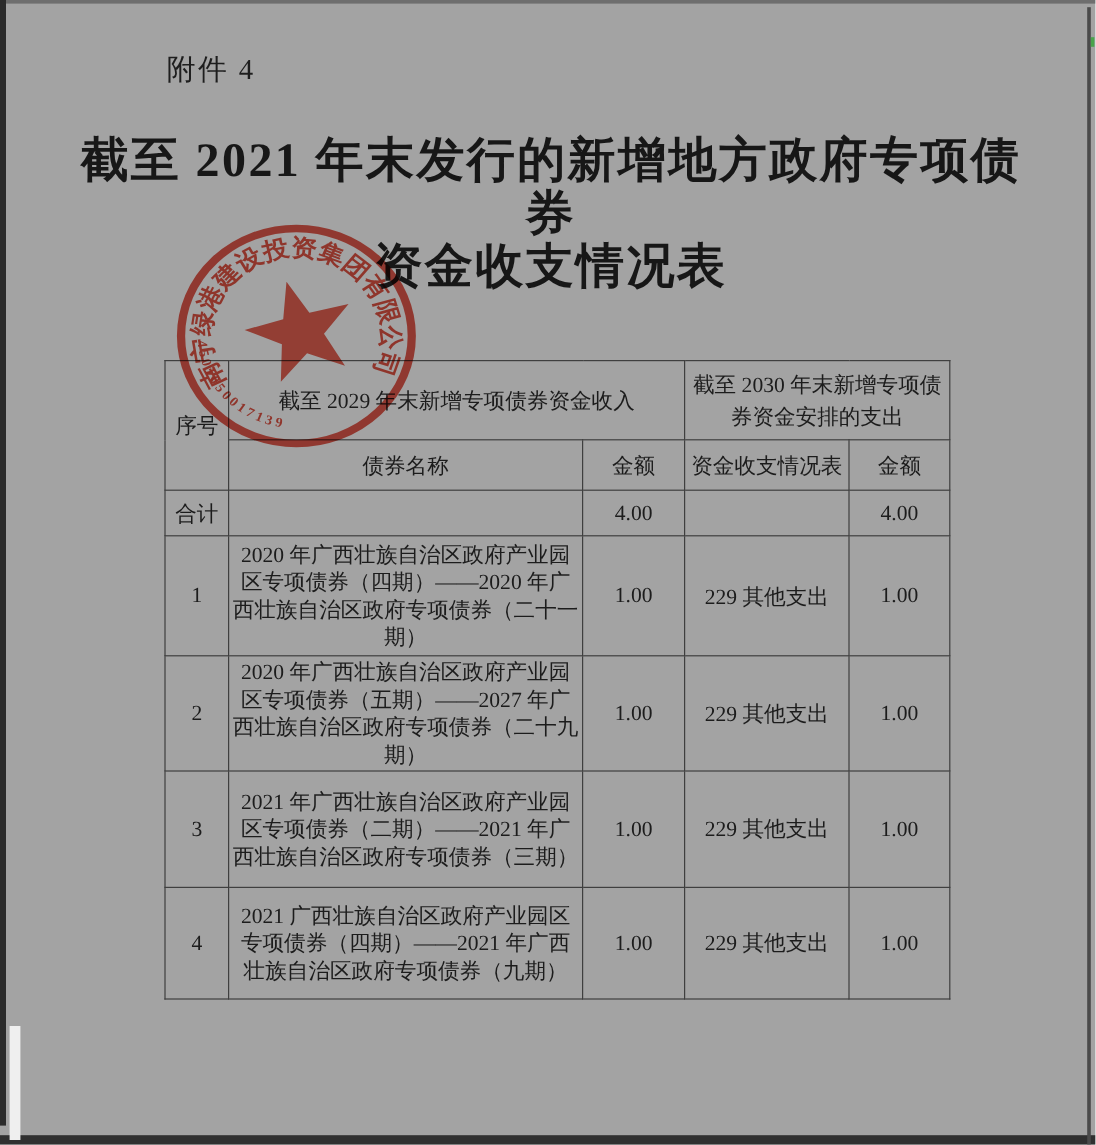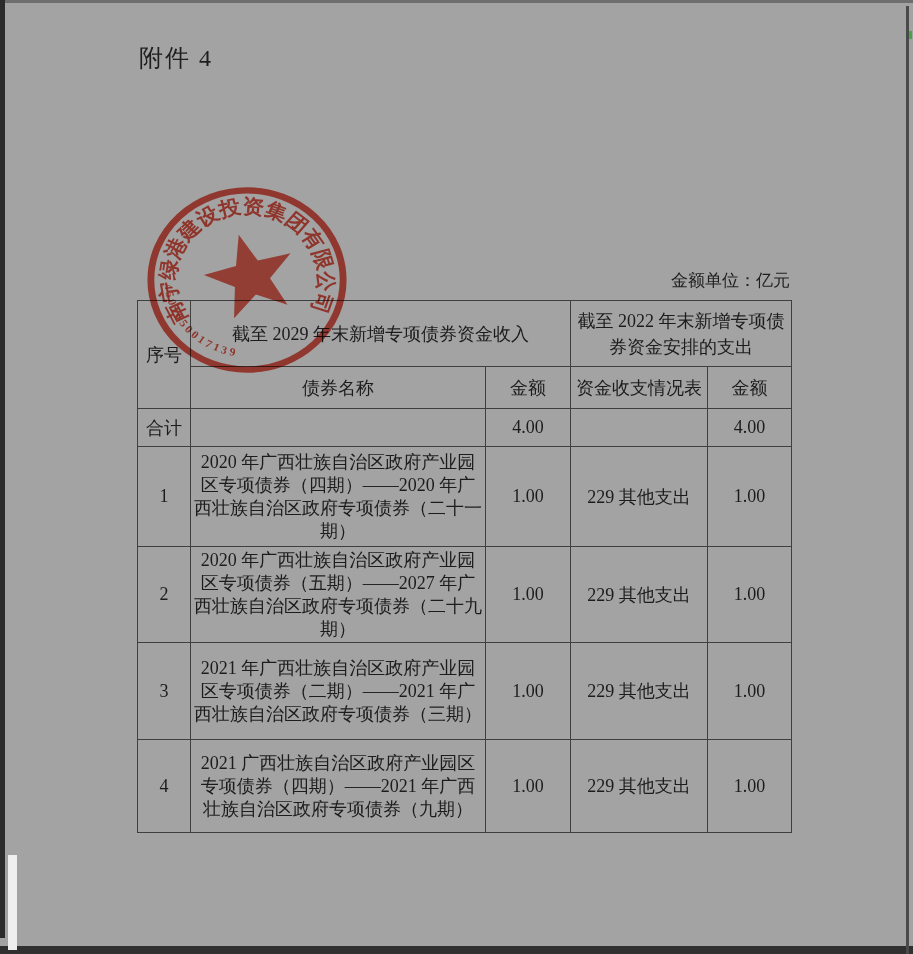--- a/index.html
+++ b/index.html
@@ -46,36 +46,40 @@
 
   <div class="edge edge-top"></div>
   <div class="edge edge-left"></div>
   <div class="edge edge-bottom"></div>
   <div class="edge edge-right"></div>
   <div class="artifact-green"></div>
   <div class="artifact-gray"></div>
 
   <div class="attachment">附件 4</div>
 
+  <div class="doc-title">
+    <div>截至 2021 年末发行的新增地方政府专项债</div>
+    <div>券</div>
+    <div>资金收支情况表</div>
+  </div>
 
-  <div class="unit-note">金额单位：亿元</div>
 
   <table class="bonds">
     <colgroup>
       <col style="width:53px">
         <col style="width:295px">
         <col style="width:85px">
       <col style="width:137px">
         <col style="width:84px">
     </colgroup>
     <tbody>
       <tr class="h1">
         <td rowspan="2">序号</td>
         <td colspan="2" class="income-head">截至 2029 年末新增专项债券资金收入</td>
-        <td colspan="2" class="expense-head">截至 2022 年末新增专项债券资金安排的支出</td>
+        <td colspan="2" class="expense-head">截至 2030 年末新增专项债券资金安排的支出</td>
       </tr>
       <tr class="h2">
         <td>债券名称</td>
         <td>金额</td>
         <td>资金收支情况表</td>
         <td>金额</td>
       </tr>
       <tr class="total">
         <td>合计</td>
         <td class="bond-name"></td>

